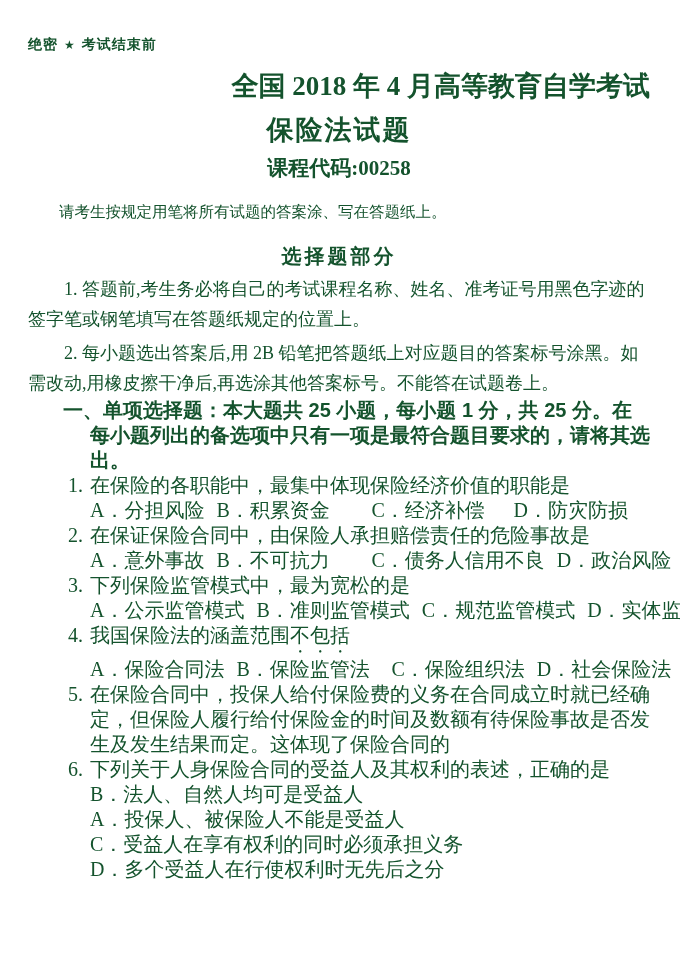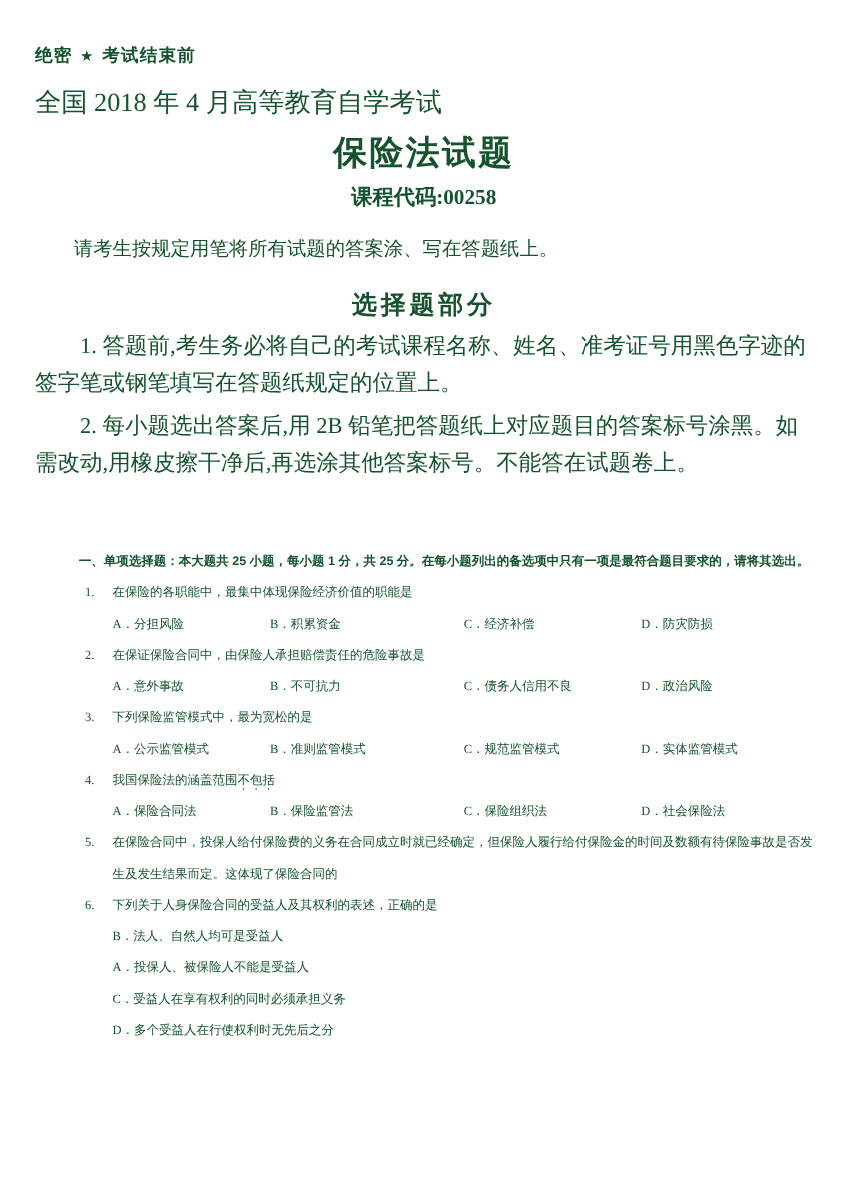--- a/index.html
+++ b/index.html
@@ -17,36 +17,36 @@
   
   .classification{
     font-family:"Liberation Sans","DejaVu Sans",sans-serif;
     font-weight:bold;
     font-size:14px;
     letter-spacing:1px;
   }
   .classification .star{font-size:12px;padding:0 6px;}
   
   .exam-title{
-    text-align:left;
-    font-size:21px;
-    font-weight:normal;
+    text-align:right;
+    font-size:27px;
+    font-weight:bold;
     margin:14px 0 0 0;
   }
   .paper-title{
     text-align:center;
     font-family:Liberation Mono, monospace;
     font-size:27px;
     font-weight:bold;
     margin:8px 0 0 0;
     letter-spacing:2px;
   }
   .course-code{
     text-align:center;
-    font-size:17px;
+    font-size:21px;
     font-weight:bold;
     margin:6px 0 0 0;
   }
   .instruction{
     font-size:15.5px;
     margin:20px 0 0 0;
     text-indent:2em;
   }
   .section-title{
     text-align:center;
@@ -62,21 +62,21 @@
     font-size:15.5px;
     margin:16px 0 0 0;
   }
   .notice{
     font-size:18px;
     line-height:30px;
     margin:4px 0 0 0;
     text-indent:2em;
   }
   
-  .mcq{margin-top:52px;font-size:10px;line-height:25px;}
+  .mcq{font-size:20px;line-height:25px;}
   .mcq-header{
     font-family:"Liberation Sans","DejaVu Sans",sans-serif;
     font-weight:bold;
     margin:0 0 0 62px;
     text-indent:-27px;
   }
   .q-block{margin-top:0;}
   .q-text{
     margin:0 0 0 62px;
     text-indent:-22px;

